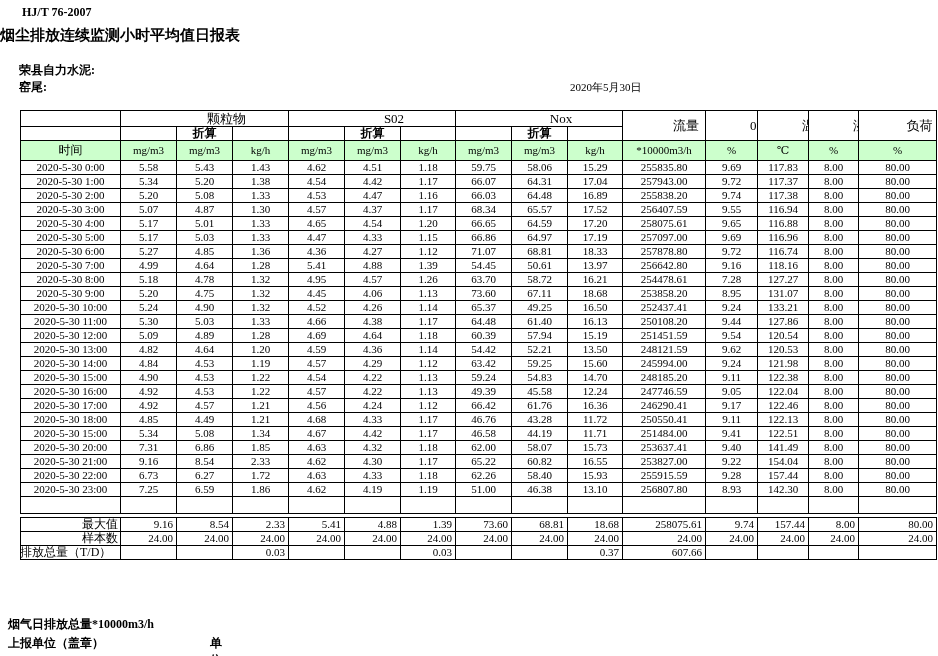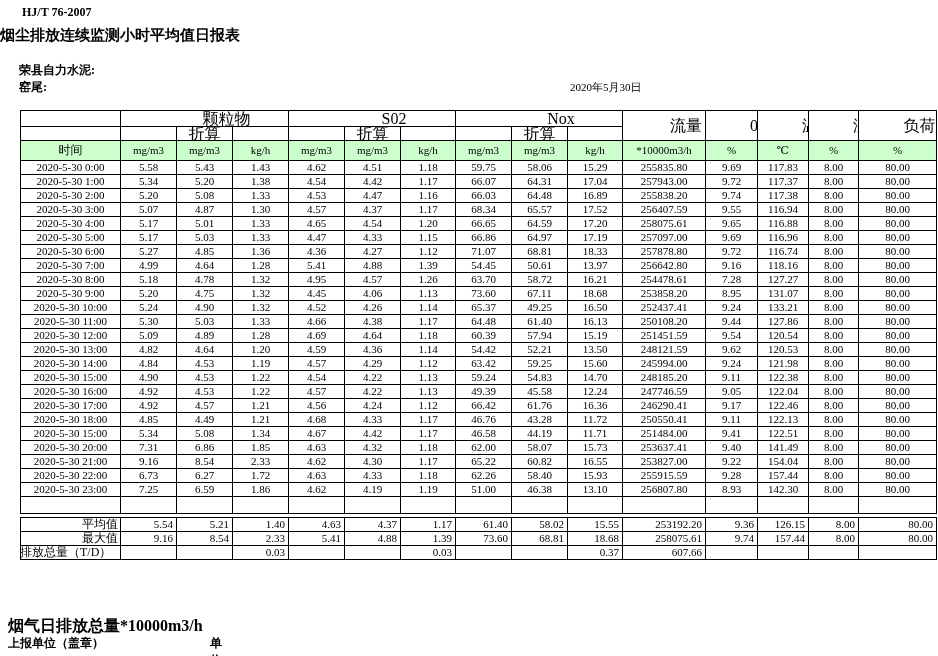--- a/index.html
+++ b/index.html
@@ -16,35 +16,35 @@
   .company { left: 19px; top: 62px; font-weight: bold; font-size: 12px; }
   .site { left: 19px; top: 79px; font-weight: bold; font-size: 12px; }
   .date { left: 570px; top: 80px; font-size: 11px; }
 
   .tablewrap { position: absolute; left: 20px; top: 110px; }
   table { border-collapse: collapse; table-layout: fixed; width: 916px; }
   td { border: 1px solid #000; padding: 0; overflow: hidden; white-space: nowrap; }
 
   
   .main td { height: 14px; line-height: 13px; font-size: 11px; text-align: center; }
-  .main tr.grp td { height: 16px; font-size: 16px; padding-left: 44px; }
-  .main tr.sub td { height: 12px; font-size: 16px; }
+  .main tr.grp td { height: 16px; font-size: 13px; padding-left: 44px; }
+  .main tr.sub td { height: 12px; font-size: 12px; font-weight: bold; }
   .main tr.units td { height: 20px; font-size: 11px; background: var(--green, #ccffcc); }
   .main tr.units td.timehead { font-size: 12px; }
   .main tr.emptyrow td { height: 17px; }
 
   .gap { height: 3px; }
 
   
   .sum td { height: 14px; line-height: 13px; font-size: 11px; text-align: right; padding-right: 3px; }
   .sum td.lbl { font-size: 12px; padding-right: 2px; }
   .sum tr:last-child td.lbl { text-align: left; padding-left: 0; }
   .sum tr:last-child td.lbl span { display: inline-block; margin-left: -13px; white-space: nowrap; }
 
-  .footer1 { left: 8px; top: 616px; font-weight: bold; font-size: 16px; }
+  .footer1 { left: 8px; top: 616px; font-weight: bold; font-size: 12px; }
   .footer2 { left: 8px; top: 635px; font-weight: bold; font-size: 12px; }
   .footer2 .unit { position: absolute; left: 202px; top: 0; }
 </style>
 </head>
 <body style="--green: #ccffcc;">
 
 <div class="abs hjt">HJ/T  76-2007</div>
 <div class="abs title">烟尘排放连续监测小时平均值日报表</div>
 <div class="abs company">荣县自力水泥:</div>
 <div class="abs site">窑尾:</div>
@@ -555,54 +555,54 @@
         <col style="width:56px">
         <col style="width:55px">
       <col style="width:83px">
         <col style="width:52px">
         <col style="width:51px">
         <col style="width:50px">
         <col style="width:78px">
     </colgroup>
     <tbody>
         <tr>
-          <td class="lbl"><span>平均值</span></td>
-          <td>5.54</td>
-          <td>5.21</td>
-          <td>1.40</td>
-          <td>4.63</td>
-          <td>4.37</td>
-          <td>1.17</td>
-          <td>61.40</td>
-          <td>58.02</td>
-          <td>15.55</td>
-          <td>253192.20</td>
-          <td>9.36</td>
-          <td>126.15</td>
-          <td>8.00</td>
-          <td>80.00</td>
-        </tr>
-        <tr>
           <td class="lbl"><span>最大值</span></td>
           <td>9.16</td>
           <td>8.54</td>
           <td>2.33</td>
           <td>5.41</td>
           <td>4.88</td>
           <td>1.39</td>
           <td>73.60</td>
           <td>68.81</td>
           <td>18.68</td>
           <td>258075.61</td>
           <td>9.74</td>
           <td>157.44</td>
           <td>8.00</td>
           <td>80.00</td>
         </tr>
         <tr>
+          <td class="lbl"><span>样本数</span></td>
+          <td>24.00</td>
+          <td>24.00</td>
+          <td>24.00</td>
+          <td>24.00</td>
+          <td>24.00</td>
+          <td>24.00</td>
+          <td>24.00</td>
+          <td>24.00</td>
+          <td>24.00</td>
+          <td>24.00</td>
+          <td>24.00</td>
+          <td>24.00</td>
+          <td>24.00</td>
+          <td>24.00</td>
+        </tr>
+        <tr>
           <td class="lbl"><span>日排放总量（T/D）</span></td>
           <td></td>
           <td></td>
           <td>0.03</td>
           <td></td>
           <td></td>
           <td>0.03</td>
           <td></td>
           <td></td>
           <td>0.37</td>

